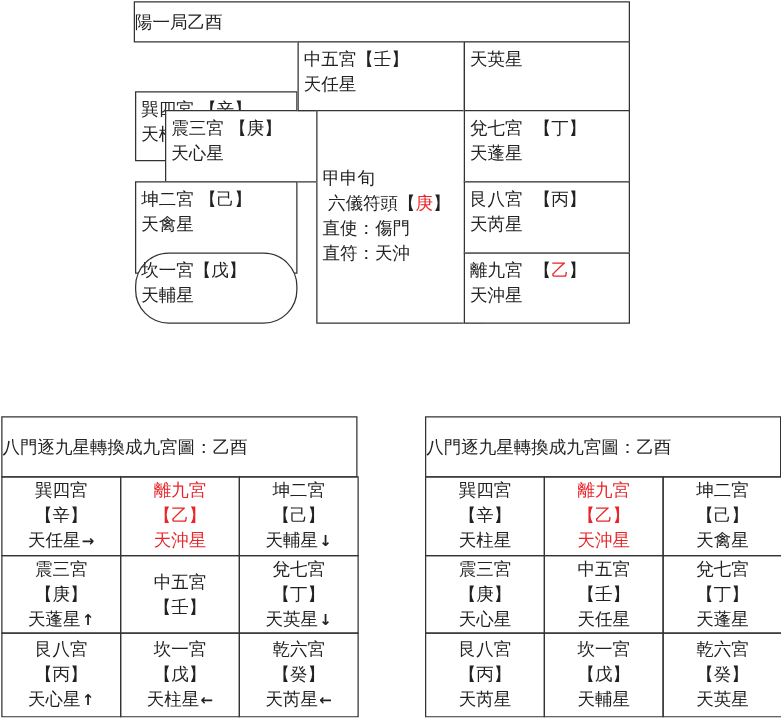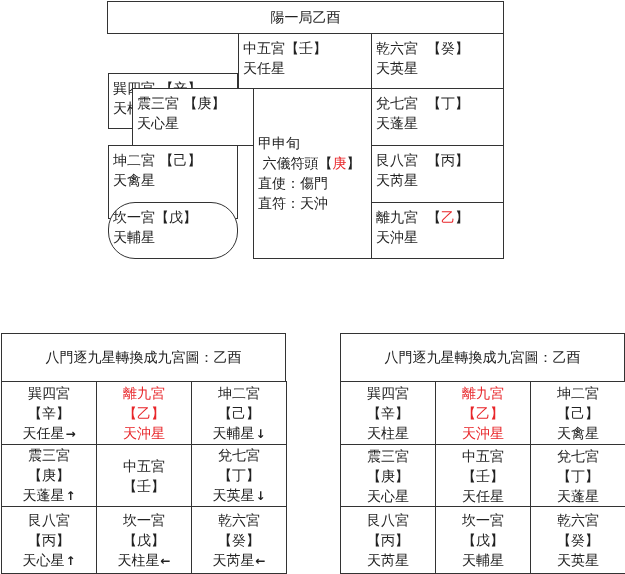--- a/index.html
+++ b/index.html
@@ -1,21 +1,21 @@
 <!DOCTYPE html>
 <html><head>
 <meta charset="utf-8">
 <style>
   html, body { margin: 0; padding: 0; background: #ffffff; }
   body { width: 625px; height: 574px; position: relative; overflow: hidden;
          font-family: "DejaVu Sans", "Liberation Sans", sans-serif; color: #222; }
   .box { position: absolute; box-sizing: border-box; border: 1px solid #333; background: #fff; }
   .t { font-size: 14px; line-height: 20px; white-space: pre; }
   .red { color: #e8262a; }
-  .title { display: flex; align-items: center; justify-content: center; font-size: 14px; }
+  .title { display: flex; align-items: center; justify-content: flex-start; font-size: 14px; }
   .tc { position: absolute; padding: 4px 0 0 4px; box-sizing: border-box; }
   .mid { position: absolute; box-sizing: border-box; padding-left: 4px; }
   .gcell { position: absolute; box-sizing: border-box; border: 1px solid #333; text-align: center;
            display: flex; flex-direction: column; justify-content: center; font-size: 14px; line-height: 20px; }
   .arrow { font-size: 12px; margin-left: 1px; }
 </style>
 </head>
 <body>
 
 <div class="box title" style="left:107px; top:1px; width:397px; height:33px;">
@@ -57,21 +57,20 @@
   <div class="mid" style="top:44px;">
     <div class="t">甲申旬</div>
     <div class="t"><span> 六儀符頭【</span><span class="red">庚</span><span>】</span></div>
     <div class="t">直使：傷門</div>
     <div class="t">直符：天沖</div>
   </div>
 </div>
 
 <div class="box" style="left:371px; top:33px; width:133px; height:56px;">
   <div class="tc">
-      <div class="t"><span>乾六宮</span>  <span>【癸】</span></div>
   <div class="t">天英星</div>
     </div>
 </div>
 <div class="box" style="left:371px; top:88px; width:133px; height:58px;">
   <div class="tc">
       <div class="t"><span>兌七宮</span>  <span>【丁】</span></div>
   <div class="t">天蓬星</div>
     </div>
 </div>
 <div class="box" style="left:371px; top:145px; width:133px; height:58px;">

